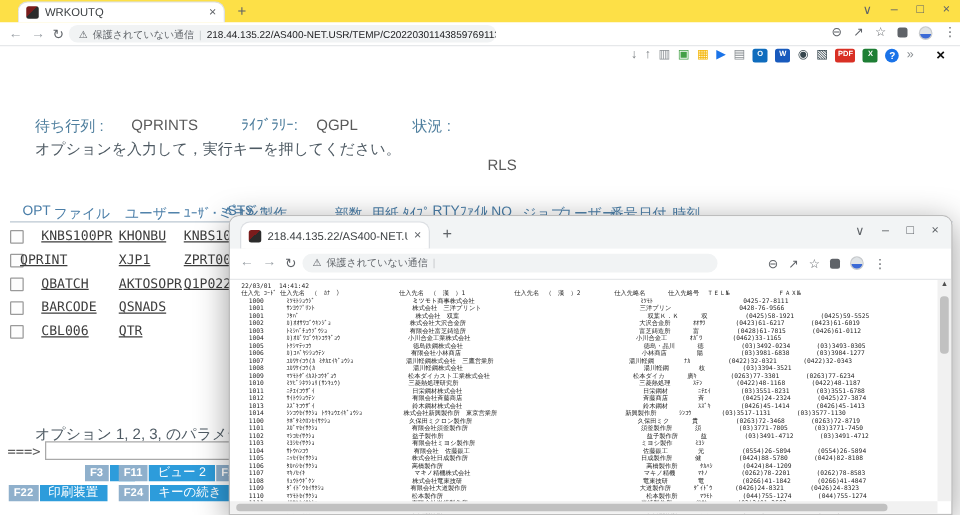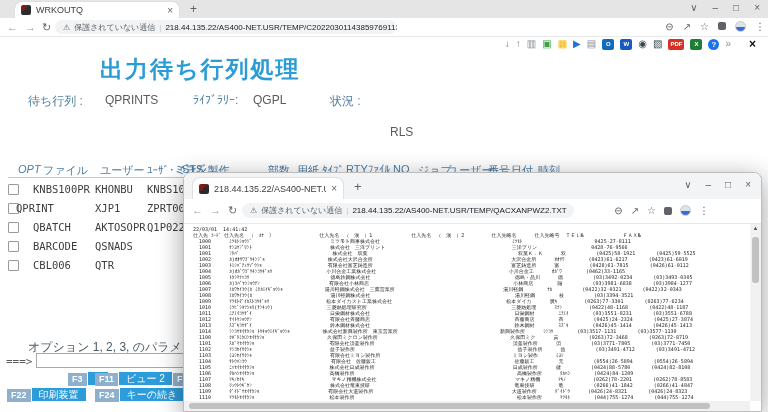--- a/index.html
+++ b/index.html
@@ -1,19 +1,19 @@
 <!DOCTYPE html>
 <html><head>
 <meta charset="utf-8">
 <style>
   html,body{margin:0;padding:0;background:#cfcfcf;}
   .screen{position:relative;width:768px;height:412px;background:#fff;overflow:hidden;
           font-family:"Liberation Sans",sans-serif;-webkit-font-smoothing:antialiased;}
   
-  .tabstrip{position:absolute;left:0;top:0;right:0;height:18px;background:#e5e5e5;}
+  .tabstrip{position:absolute;left:0;top:0;right:0;height:18px;background:#fde047;}
   .tab{position:absolute;left:14px;top:1px;width:166px;height:17px;background:#fff;
        border:1px solid #dcdfe3;border-bottom:none;border-radius:8px 8px 0 0;
        display:flex;align-items:center;padding:0 6px;gap:5px;box-sizing:border-box;}
   .favicon{width:10px;height:10px;border-radius:2px;flex:0 0 auto;
            background:linear-gradient(135deg,#7a1c1c 45%,#2b2b2b 45%);}
   .tab-title{font-size:9px;color:#3c4043;flex:1;white-space:nowrap;overflow:hidden;}
   .tab-close{font-size:10px;color:#5f6368;}
   .newtab{position:absolute;left:190px;top:2px;font-size:12px;color:#5f6368;}
   .win-controls{position:absolute;right:8px;top:2px;display:flex;gap:15px;font-size:10px;color:#5f6368;}
   .addressbar{position:absolute;left:0;top:18px;right:0;height:18px;background:#fff;border-bottom:1px solid #e6e8ea;}
@@ -41,21 +41,21 @@
   .f-label{position:absolute;font-size:12px;color:#4f7f9e;white-space:pre;}
   .f-value{position:absolute;font-size:12px;color:#5a5a5a;}
   .instruction{position:absolute;left:28px;top:111px;font-size:12px;color:#4e5a63;}
   .opts{position:absolute;left:28px;display:flex;gap:9px;}
   .opts.r1{top:126px;} .opts.r2{top:145px;}
   .opt-btn{background:#ececec;border:1px solid #b3b3b3;border-radius:2px;font-size:11px;color:#3f3f3f;
            padding:0 9px;height:15px;line-height:15px;white-space:nowrap;}
   .hdr{position:absolute;top:163px;font-size:11px;color:#4a7ea8;white-space:nowrap;}
   .hdr-rule{position:absolute;left:8px;right:6px;top:177px;border-top:1px solid #bcc8d2;}
   .chk{position:absolute;width:9px;height:9px;border:1px solid #9a9a9a;background:#fdfdfd;border-radius:1px;}
-  .cell{position:absolute;font-family:"DejaVu Sans Mono",monospace;font-size:10.5px;color:#3d3d3d;white-space:nowrap;}
+  .cell{position:absolute;font-family:"DejaVu Sans Mono",monospace;font-size:10.5px;color:#3d3d3d;white-space:nowrap;text-decoration:underline;}
   .bottom-text{position:absolute;left:28px;top:339px;font-size:12px;color:#4e5a63;white-space:nowrap;}
   .prompt{position:absolute;left:6px;top:355px;font-family:"DejaVu Sans Mono",monospace;font-size:11px;color:#5a5a5a;}
   .cmd-input{position:absolute;left:36px;top:353px;width:282px;height:13px;border:1px solid #a9a9a9;background:#fff;padding:0 2px;font-size:10px;}
   .fk-pair{position:absolute;white-space:nowrap;}
   .fk-key{background:#8fb0cc;color:#fff;font-size:9px;font-weight:bold;height:13px;line-height:13px;
           padding:0 4px;display:inline-block;}
   .fk-label{background:#2d9cdb;color:#fff;font-size:10px;height:13px;line-height:13px;
             padding:0 7px;display:inline-block;margin-left:1px;}
   .fk-label.exit{color:#17375e;font-weight:900;font-size:11px;}
   
@@ -136,31 +136,31 @@
       <span class="boxicon" style="background: rgb(24, 90, 189);">W</span>
       <span class="ticon" style="color: rgb(55, 71, 79);">◉</span>
       <span class="ticon" style="color: rgb(55, 71, 79);">▧</span>
       <span class="boxicon" style="background: rgb(217, 48, 37);">PDF</span>
       <span class="boxicon" style="background: rgb(30, 126, 52);">X</span>
       <span class="circicon" style="background: rgb(26, 115, 232);">?</span>
       <span class="ticon" style="color: rgb(138, 143, 147);">»</span>
       <span class="tclose">×</span>
     </div>
 
-  <div class="pg-title">出力待ち行列処理</div>
   <div id="fields">
       <span class="f-label" style="left: 28px; top: 93px;">待ち行列 :</span>
       <span class="f-value" style="left: 105px; top: 93px;">QPRINTS</span>
       <span class="f-label" style="left: 193px; top: 93px;">ﾗｲﾌﾞﾗﾘｰ:</span>
       <span class="f-value" style="left: 253px; top: 93px;">QGPL</span>
       <span class="f-label" style="left: 330px; top: 93px;">状況 :</span>
       <span class="f-value" style="left: 390px; top: 93px; margin-top: 32px;">RLS</span>
     </div>
+  <div class="instruction">オプションを入力して，実行キーを押してください。</div>
   <div id="thead">
-      <span class="hdr" style="left: 18px; font-style: italic;">OPT</span>
+      <span class="hdr" style="left: 18px;">OPT</span>
       <span class="hdr" style="left: 43px;">ファイル</span>
       <span class="hdr" style="left: 100px;">ユーザー</span>
       <span class="hdr" style="left: 147px;">ﾕｰｻﾞ･ミヨシ製作</span>
       <span class="hdr" style="left: 182px;">STS</span>
       <span class="hdr" style="left: 180px;">ﾍﾟｰｼﾞ</span>
       <span class="hdr" style="left: 268px;">部数</span>
       <span class="hdr" style="left: 297px;">用紙 ﾀｲﾌﾟ</span>
       <span class="hdr" style="left: 346px;">RTY</span>
       <span class="hdr" style="left: 368px;">ﾌｧｲﾙ NO</span>
       <span class="hdr" style="left: 418px;">ジョブ</span>
@@ -221,21 +221,20 @@
       </div>
     </div>
     <div class="p-addressbar"></div>
     <span class="p-nav" style="left:8px">←</span>
     <span class="p-nav" style="left:26px">→</span>
     <span class="p-nav reload" style="left:44px">↻</span>
     <div class="p-pill">
       <span class="warn">⚠</span>
       <span>保護されていない通信</span>
       <span class="sep">|</span>
-      <span class="url">218.44.135.22/AS400-NET.USR/TEMP/QACXANPWZ2.TXT</span>
     </div>
     <div class="p-icons">
       <span>⊖</span>
       <span>↗</span>
       <span>☆</span>
       <span class="puzzle"></span>
       <span class="avatar"></span>
       <span>⋮</span>
     </div>
     <div class="p-content">

